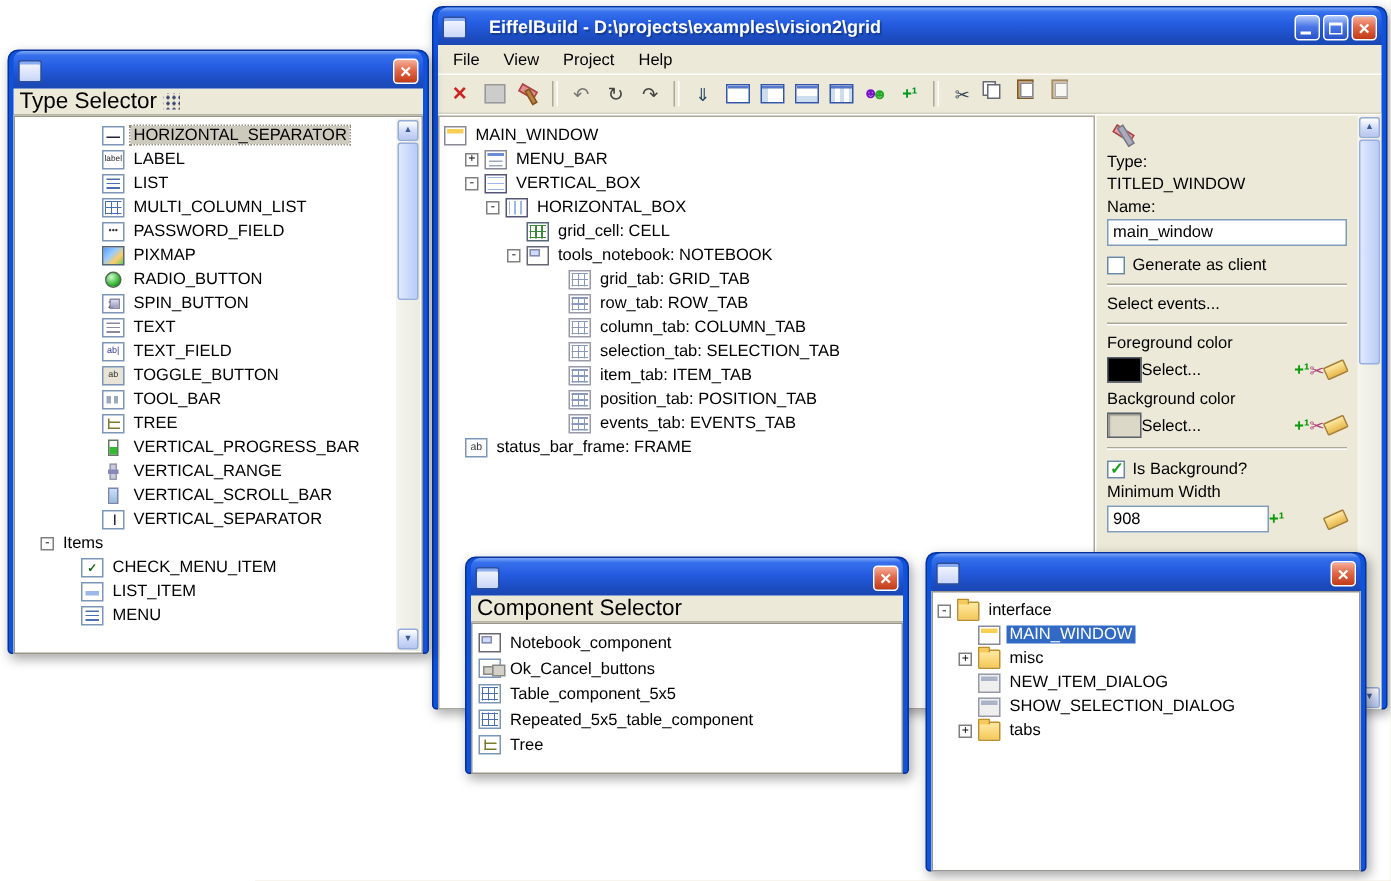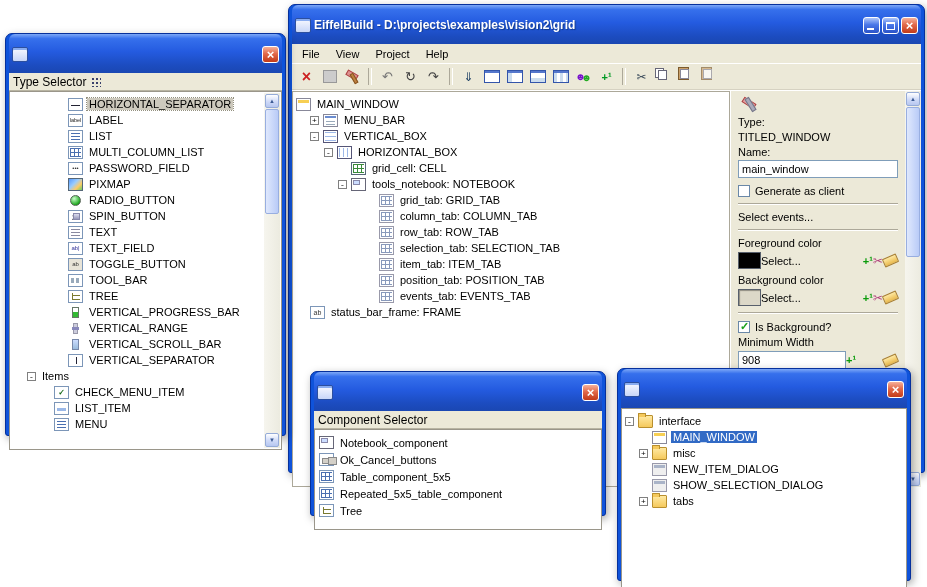--- a/index.html
+++ b/index.html
@@ -2,42 +2,42 @@
 <html><head>
 <meta charset="utf-8">
 <style>
   html,body{margin:0;padding:0}
   body{width:927px;height:587px;position:relative;background:#fff;overflow:hidden;
        font-family:"Liberation Sans",sans-serif;font-size:11px;color:#000}
 
   
   .win{position:absolute;box-sizing:border-box;background:#0f53da;border:1px solid #06309c;
        border-radius:7px 7px 3px 3px;padding:0 3px 3px;box-shadow:2px 3px 8px rgba(0,0,0,.35)}
-  .tbar{height:39px;display:flex;align-items:center;gap:3px;padding:1px 3px 0 3px;box-sizing:border-box;
+  .tbar{height:25px;display:flex;align-items:center;gap:15px;padding:1px 3px 0 3px;box-sizing:border-box;
         background:linear-gradient(180deg,#7da8f7 0%,#3670ec 12%,#245be0 45%,#1c4cc0 80%,#1a47b2 100%);
         border-radius:6px 6px 0 0}
   .sysic{width:14px;height:13px;flex:none;background:linear-gradient(#f8f9ff,#c8d6f8);
          border:1px solid #2c4f9e;border-radius:2px;box-shadow:inset 0 2px 0 #89acf0}
   .ttl{flex:1;color:#fff;font-weight:bold;font-size:12px;white-space:nowrap;overflow:hidden;
        text-shadow:1px 1px 1px #123a8a}
   .caps{display:flex;gap:2px;flex:none;margin-left:auto}
   .cap{width:17px;height:17px;border-radius:3px;border:1px solid #fff;box-sizing:border-box;
        display:flex;align-items:center;justify-content:center;position:relative}
   .cap.mn,.cap.mx{background:linear-gradient(#aec6fa,#4a77e8 45%,#2a53c8)}
   .cap.cl{background:linear-gradient(#f5b09a,#e2694a 45%,#c23a18)}
   .cap.mn::before{content:"";position:absolute;left:3px;bottom:3px;width:7px;height:2px;background:#fff}
   .cap.mx::before{content:"";position:absolute;left:3px;top:4px;width:9px;height:8px;border:1px solid #fff;
                   border-top-width:2px;box-sizing:border-box}
   .cap.cl::before{content:"×";color:#fff;font-size:13px;font-weight:bold;line-height:1}
   .wbody{background:#ece9d8;height:calc(100% - 21px);box-sizing:border-box;position:relative;
          display:flex;flex-direction:column;overflow:hidden}
 
   
   .phead{height:17px;flex:none;display:flex;align-items:center;gap:4px;padding:0 4px;
-         border-bottom:1px solid #b8b4a2;font-size:12px}
+         border-bottom:1px solid #b8b4a2;font-size:15px}
   .list{flex:1;background:#fff;border:1px solid #9a968a;position:relative;overflow:hidden;padding-top:4px}
 
   
   .r{height:16px;display:flex;align-items:center;white-space:nowrap;padding-left:calc(3px + var(--lv)*14px)}
   .cr{height:17px;display:flex;align-items:center;white-space:nowrap;padding-left:4px}
   .x{width:9px;height:9px;box-sizing:border-box;border:1px solid #808080;background:#fff;
      font:8px/7px "Liberation Mono",monospace;text-align:center;margin-right:4px;flex:none;display:block;color:#000}
   .x:empty{visibility:hidden}
   .lb{padding:0 2px}
   .selg{background:#cdc9bd;outline:1px dotted #93907f}
@@ -243,26 +243,26 @@
             <span class="lb">tools_notebook: NOTEBOOK</span>
           </div>
         <div class="r" style="--lv:5">
             <span class="x"></span>
             <span class="ic grid4" style="--gc:#8899bb;background:#fff;border:1px solid #99a"></span>
             <span class="lb">grid_tab: GRID_TAB</span>
           </div>
         <div class="r" style="--lv:5">
             <span class="x"></span>
             <span class="ic grid4" style="--gc:#8899bb;background:#fff;border:1px solid #99a"></span>
+            <span class="lb">row_tab: ROW_TAB</span>
+          </div>
+        <div class="r" style="--lv:5">
+            <span class="x"></span>
+            <span class="ic grid4" style="--gc:#8899bb;background:#fff;border:1px solid #99a"></span>
             <span class="lb">column_tab: COLUMN_TAB</span>
-          </div>
-        <div class="r" style="--lv:5">
-            <span class="x"></span>
-            <span class="ic grid4" style="--gc:#8899bb;background:#fff;border:1px solid #99a"></span>
-            <span class="lb">row_tab: ROW_TAB</span>
           </div>
         <div class="r" style="--lv:5">
             <span class="x"></span>
             <span class="ic grid4" style="--gc:#8899bb;background:#fff;border:1px solid #99a"></span>
             <span class="lb">selection_tab: SELECTION_TAB</span>
           </div>
         <div class="r" style="--lv:5">
             <span class="x"></span>
             <span class="ic grid4" style="--gc:#8899bb;background:#fff;border:1px solid #99a"></span>
             <span class="lb">item_tab: ITEM_TAB</span>

